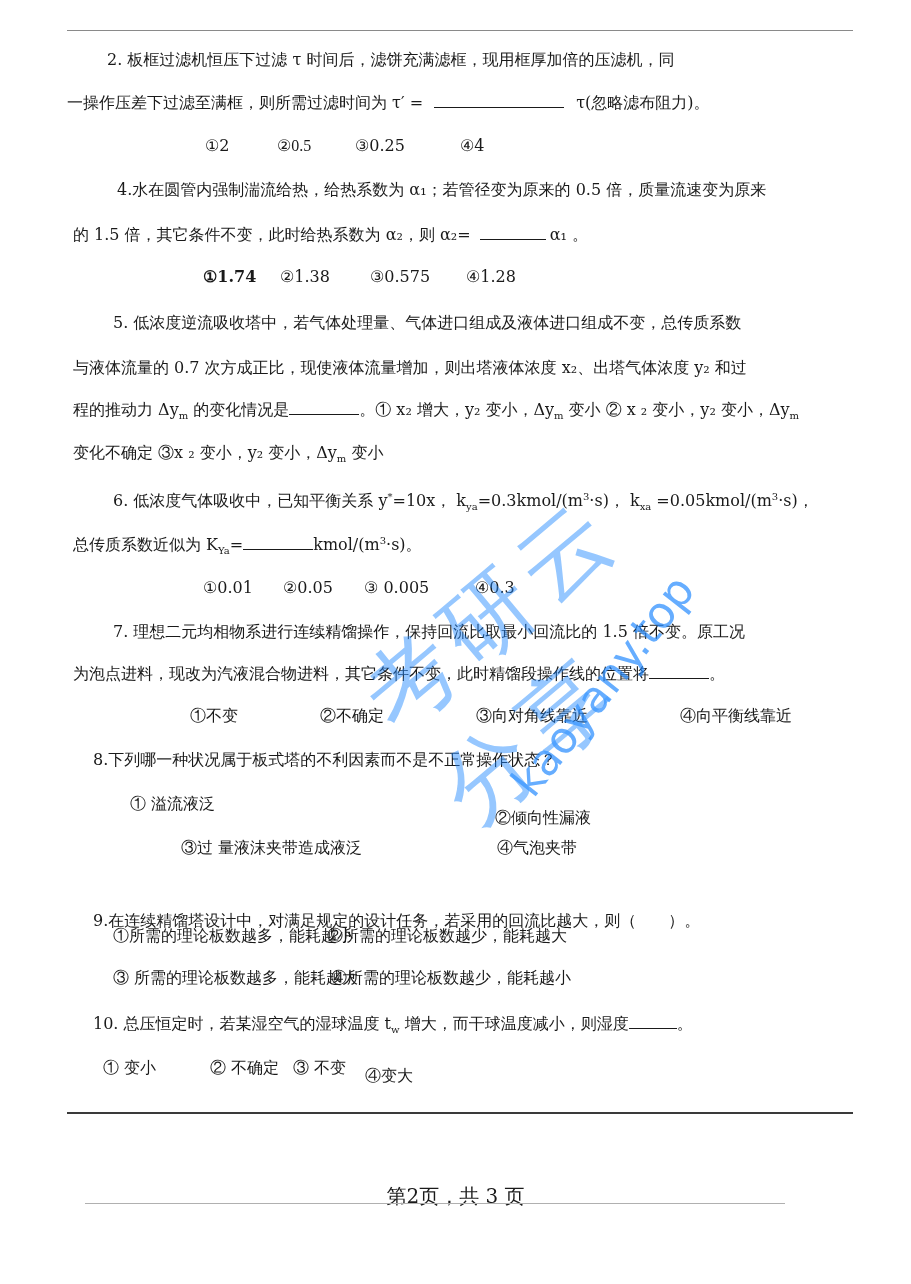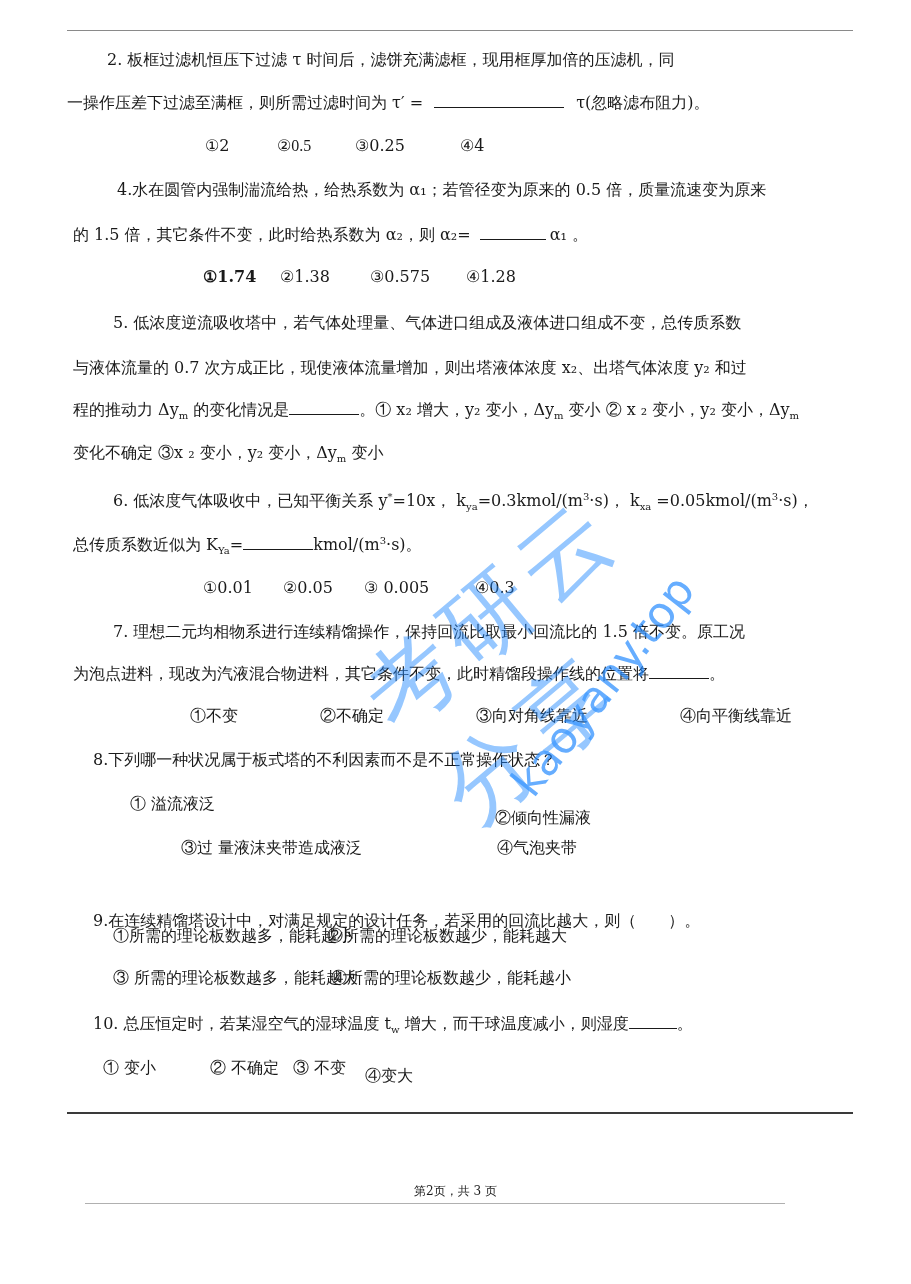--- a/index.html
+++ b/index.html
@@ -10,21 +10,21 @@
   }
   .top-rule { position: absolute; left: 67px; top: 30px; width: 786px; height: 1px; background: #8a8a8a; }
   .bottom-rule-1 { position: absolute; left: 67px; top: 1112px; width: 786px; height: 2px; background: #3a3a3a; }
   .bottom-rule-2 { position: absolute; left: 85px; top: 1203px; width: 700px; height: 1px; background: #b0b0b0; }
   .line {
     position: absolute; white-space: nowrap; font-size: 16px; line-height: 20px;
   }
   .blank { display: inline-block; border-bottom: 1px solid #1a1a1a; height: 14px; vertical-align: baseline; }
   sub, sup { font-size: 10px; line-height: 0; }
   .opt { position: absolute; white-space: nowrap; font-size: 16px; line-height: 20px; }
-  .footer { position: absolute; left: 0; width: 911px; top: 1183px; text-align: center; font-size: 12px; }
+  .footer { position: absolute; left: 0; width: 911px; top: 1183px; text-align: center; font-size: 20px; }
   .watermark {
     position: absolute; left: 380px; top: 470px; width: 380px; height: 420px;
     pointer-events: none; color: #1e88ff; opacity: 0.85;
   }
   .wm-cn { position: absolute; font-size: 90px; font-family: "DejaVu Sans", sans-serif; transform: rotate(-40deg); left: -10px; top: 40px; letter-spacing: 10px; opacity: 0.55; }
   .wm-url { position: absolute; font-size: 44px; font-family: "DejaVu Sans", sans-serif; transform: rotate(-52deg); left: 90px; top: 190px; opacity: 0.8; }
 </style>
 </head>
 <body>
 

